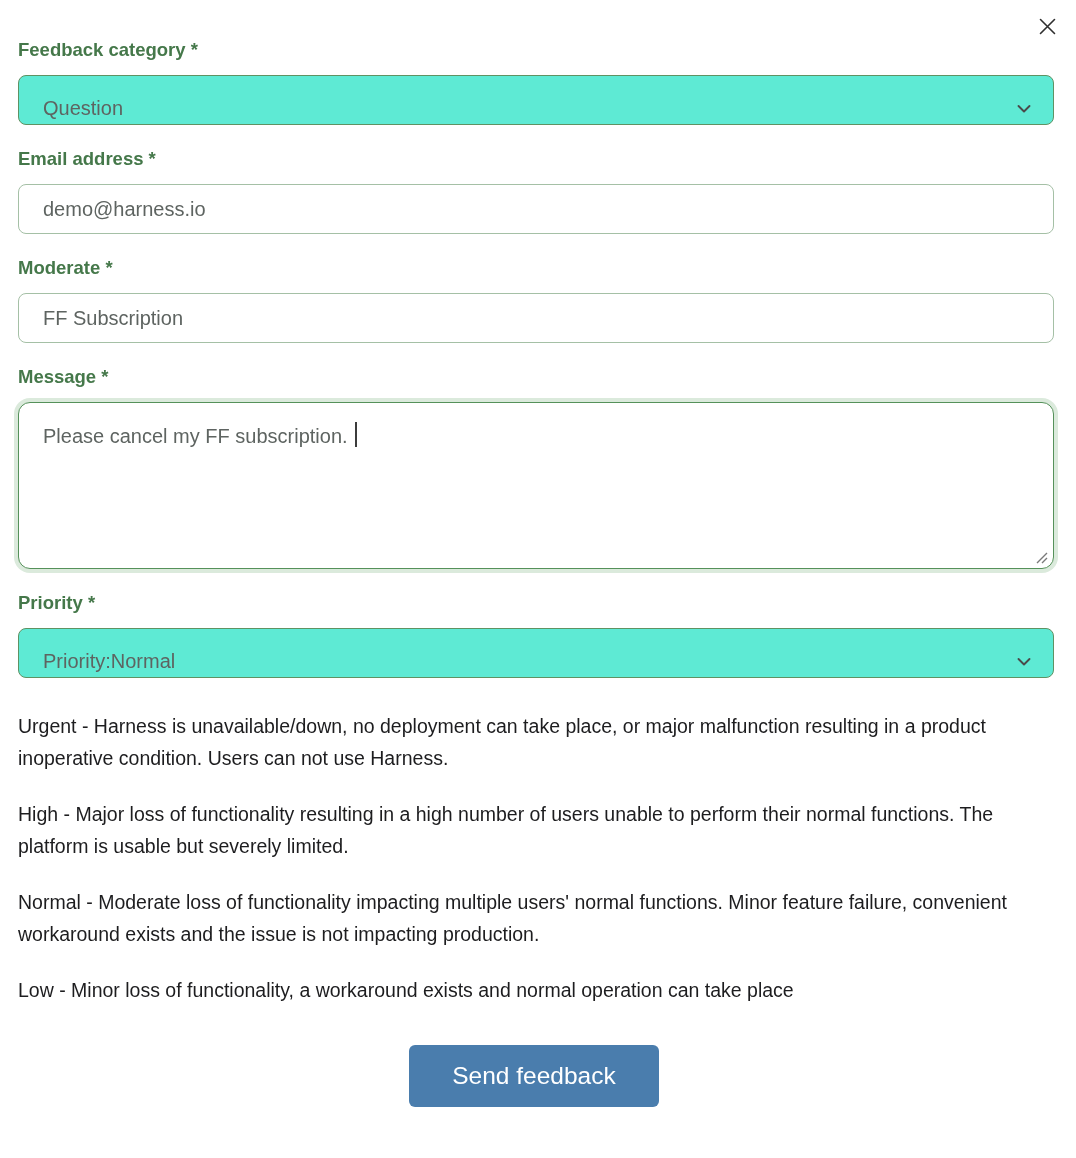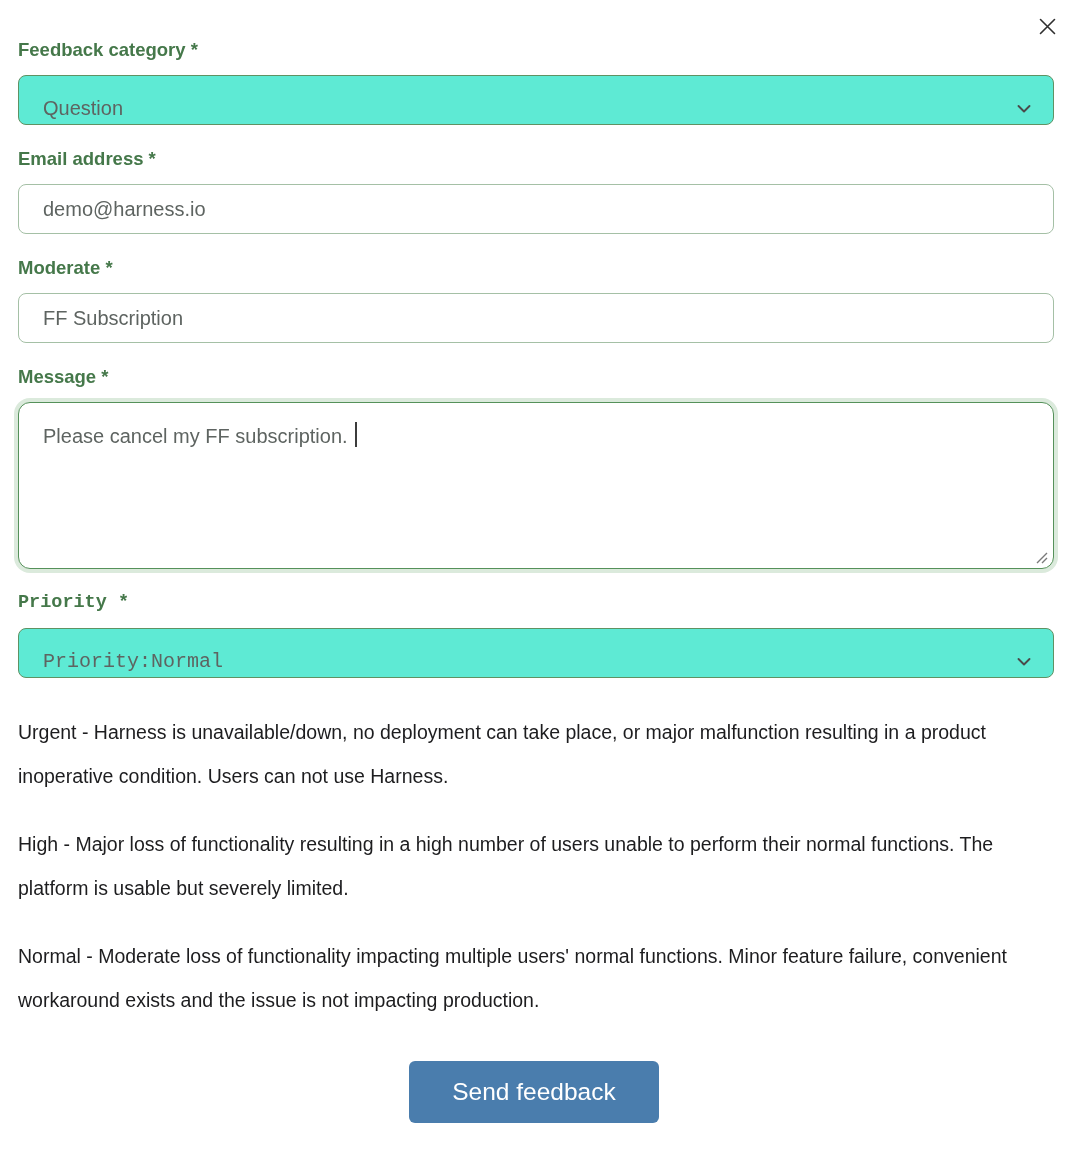--- a/index.html
+++ b/index.html
@@ -98,21 +98,21 @@
     position: absolute;
     right: 5px;
     bottom: 4px;
     line-height: 0;
     cursor: nwse-resize;
   }
   .help { margin-top: 32px; }
   .help p {
     margin: 0 0 24px 0;
     font-size: 19.5px;
-    line-height: 44px;
+    line-height: 32px;
     color: var(--body-text, #1d1d1f);
     max-width: 1026px;
   }
   .btn-row {
     display: flex;
     justify-content: center;
     margin-top: 39px;
     padding-right: 4px;
   }
   .submit-btn {
@@ -165,35 +165,36 @@
     <div class="textarea-box">
       <span>Please cancel my FF subscription.</span><span class="caret"></span>
       <span class="resize-handle">
         <svg width="13" height="13" viewBox="0 0 13 13">
           <path d="M2 12 L12 2 M7 12 L12 7" stroke="#7a7a7a" stroke-width="1.4" fill="none"></path>
         </svg>
       </span>
     </div>
   </div>
 
-  <div class="field-group" style="margin-bottom:0;font-family:Liberation Mono, monospace;">
+  <div class="field-group" style="margin-bottom:0;">
     <label class="field-label">Priority *</label>
     <div class="select-box">
       <span class="field-value">Priority:Normal</span>
       <span class="chevron">
         <svg width="22" height="22" viewBox="0 0 22 22">
             <path d="M5.5 8 L11 13.5 L16.5 8" fill="none" stroke="#4a4a4a" stroke-width="1.9" stroke-linecap="round" stroke-linejoin="round"></path>
           </svg>
       </span>
     </div>
   </div>
 
   <div class="help">
     <p>Urgent - Harness is unavailable/down, no deployment can take place, or major malfunction resulting in a product inoperative condition. Users can not use Harness.</p>
     <p>High - Major loss of functionality resulting in a high number of users unable to perform their normal functions. The platform is usable but severely limited.</p>
     <p>Normal - Moderate loss of functionality impacting multiple users' normal functions. Minor feature failure, convenient workaround exists and the issue is not impacting production.</p>
+    <p style="margin-bottom:0;">Low - Minor loss of functionality, a workaround exists and normal operation can take place</p>
   </div>
 
   <div class="btn-row">
     <button class="submit-btn">Send feedback</button>
   </div>
 
 </div>
 
 </body></html>

